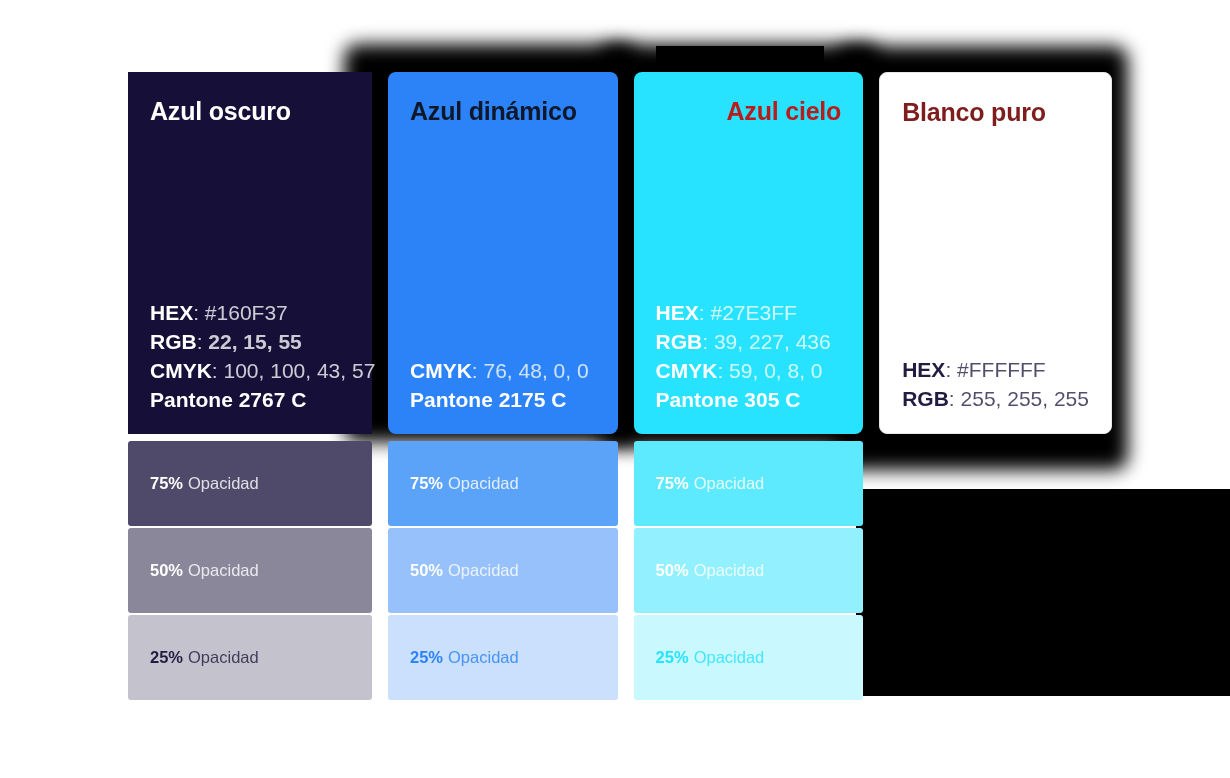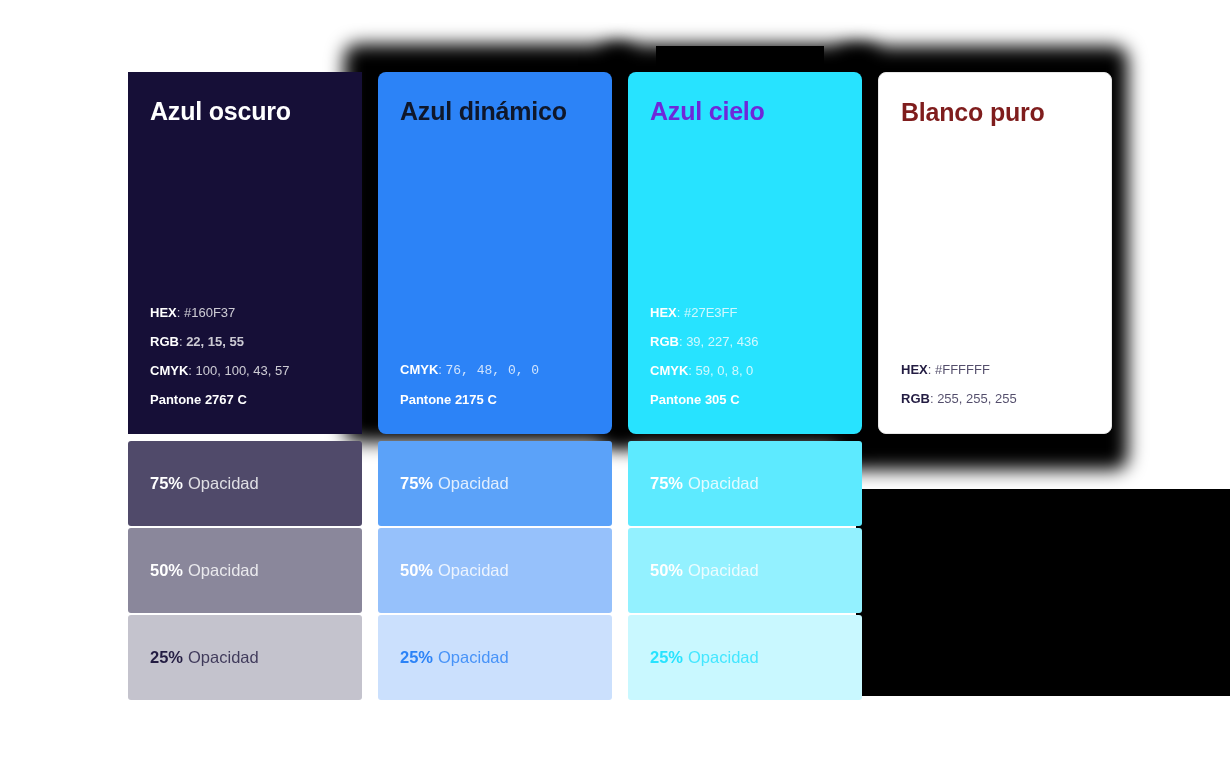--- a/index.html
+++ b/index.html
@@ -70,21 +70,21 @@
 
   .card-title {
     font-size: 25px;
     font-weight: 700;
     letter-spacing: -0.2px;
     line-height: 1.1;
     margin: 0;
   }
 
   .specs {
-    font-size: 13px;
+    font-size: 21px;
     line-height: 29px;
     margin-top: 8px;
   }
   .spec-row { white-space: nowrap; }
   .spec-key { font-weight: 700; }
   .spec-val { font-weight: 400; }
   .spec-row.full .spec-key { font-weight: 700; text-align: right; }
 
   
   .opacity-stack {
@@ -139,42 +139,42 @@
         <div class="opbar" style="background: rgb(196, 195, 205); color: rgb(35, 28, 66);">
           <span class="pct">25%</span>
           <span class="lbl" style="opacity: 0.82;">Opacidad</span>
         </div>
       </div>
     </div>
     <div class="column">
       <div class="card" style="background: rgb(44, 131, 247); color: rgb(255, 255, 255);">
         <h2 class="card-title" style="color: #0f172a;">Azul dinámico</h2>
         <div class="specs">
-          <div class="spec-row"><span class="spec-key">CMYK</span><span class="spec-val" style="opacity: 0.78;">: </span><span class="spec-val" style="opacity: 0.78; font-family: Liberation Mono, monospace;">76, 48, 0, 0</span></div>
+          <div class="spec-row"><span class="spec-key">CMYK</span><span class="spec-val" style="opacity: 0.78;">: </span><span class="spec-val" style="opacity: 0.78;">76, 48, 0, 0</span></div>
           <div class="spec-row full"><span class="spec-key">Pantone 2175 C</span></div>
         </div>
       </div>
       <div class="opacity-stack">
         <div class="opbar" style="background: rgb(91, 162, 249); color: rgb(255, 255, 255);">
           <span class="pct">75%</span>
           <span class="lbl" style="opacity: 0.82;">Opacidad</span>
         </div>
         <div class="opbar" style="background: rgb(150, 193, 251); color: rgb(255, 255, 255);">
           <span class="pct">50%</span>
           <span class="lbl" style="opacity: 0.82;">Opacidad</span>
         </div>
         <div class="opbar" style="background: rgb(203, 224, 253); color: rgb(44, 131, 247);">
           <span class="pct">25%</span>
           <span class="lbl" style="opacity: 0.82;">Opacidad</span>
         </div>
       </div>
     </div>
     <div class="column">
       <div class="card" style="background: rgb(39, 227, 255); color: rgb(255, 255, 255);">
-        <h2 class="card-title" style="color: #6d28d9;">Azul cielo</h2>
+        <h2 class="card-title" style="color: #b91c1c; text-align: right;">Azul cielo</h2>
         <div class="specs">
           <div class="spec-row"><span class="spec-key">HEX</span><span class="spec-val" style="opacity: 0.78;">: </span><span class="spec-val" style="opacity: 0.78;">#27E3FF</span></div>
           <div class="spec-row"><span class="spec-key">RGB</span><span class="spec-val" style="opacity: 0.78;">: </span><span class="spec-val" style="opacity: 0.78;">39, 227, 436</span></div>
           <div class="spec-row"><span class="spec-key">CMYK</span><span class="spec-val" style="opacity: 0.78;">: </span><span class="spec-val" style="opacity: 0.78;">59, 0, 8, 0</span></div>
           <div class="spec-row full"><span class="spec-key">Pantone 305 C</span></div>
         </div>
       </div>
       <div class="opacity-stack">
         <div class="opbar" style="background: rgb(93, 234, 255); color: rgb(255, 255, 255);">
           <span class="pct">75%</span>

